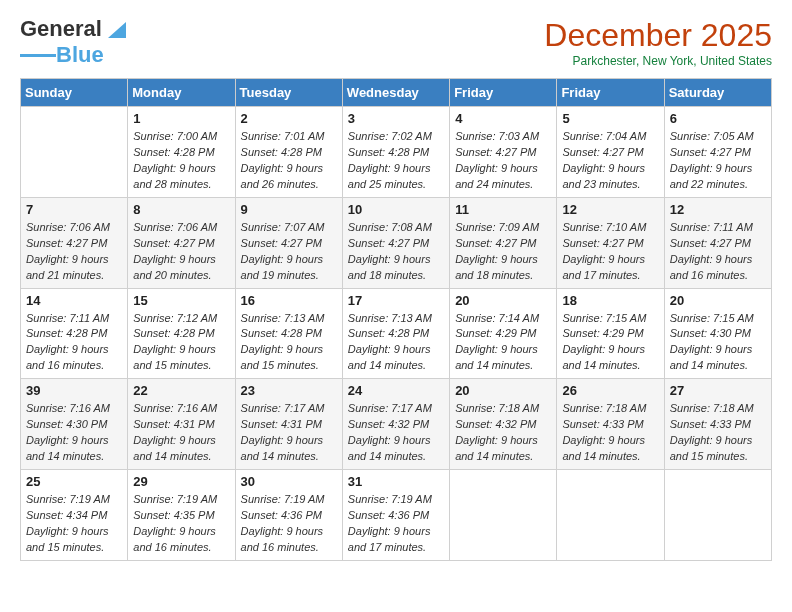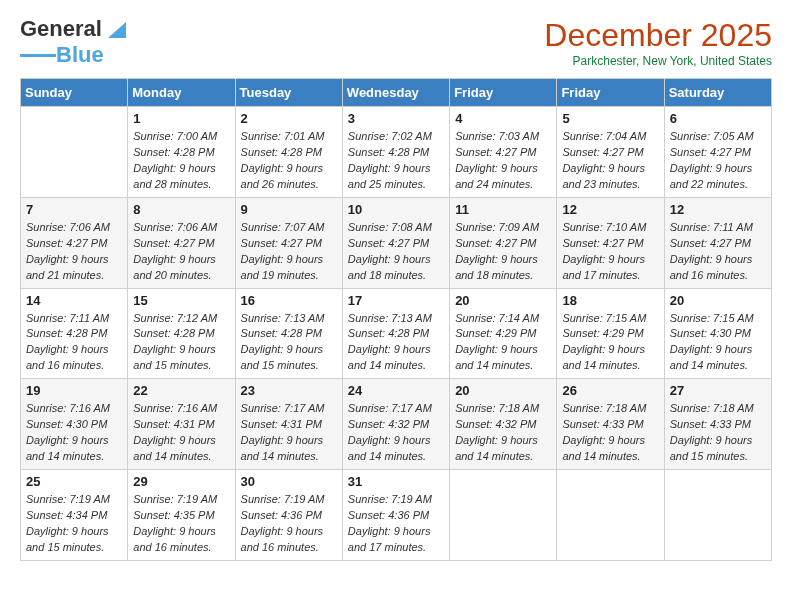--- a/index.html
+++ b/index.html
@@ -191,21 +191,21 @@
           <span class="day-num">18</span>
           <div class="day-info">Sunrise: 7:15 AM<br>Sunset: 4:29 PM<br>Daylight: 9 hours<br>and 14 minutes.</div>
         </td>
         <td>
           <span class="day-num">20</span>
           <div class="day-info">Sunrise: 7:15 AM<br>Sunset: 4:30 PM<br>Daylight: 9 hours<br>and 14 minutes.</div>
         </td>
       </tr>
       <tr>
         <td>
-          <span class="day-num">19</span>
+          <span class="day-num">39</span>
           <div class="day-info">Sunrise: 7:16 AM<br>Sunset: 4:30 PM<br>Daylight: 9 hours<br>and 14 minutes.</div>
         </td>
         <td>
           <span class="day-num">22</span>
           <div class="day-info">Sunrise: 7:16 AM<br>Sunset: 4:31 PM<br>Daylight: 9 hours<br>and 14 minutes.</div>
         </td>
         <td>
           <span class="day-num">23</span>
           <div class="day-info">Sunrise: 7:17 AM<br>Sunset: 4:31 PM<br>Daylight: 9 hours<br>and 14 minutes.</div>
         </td>

